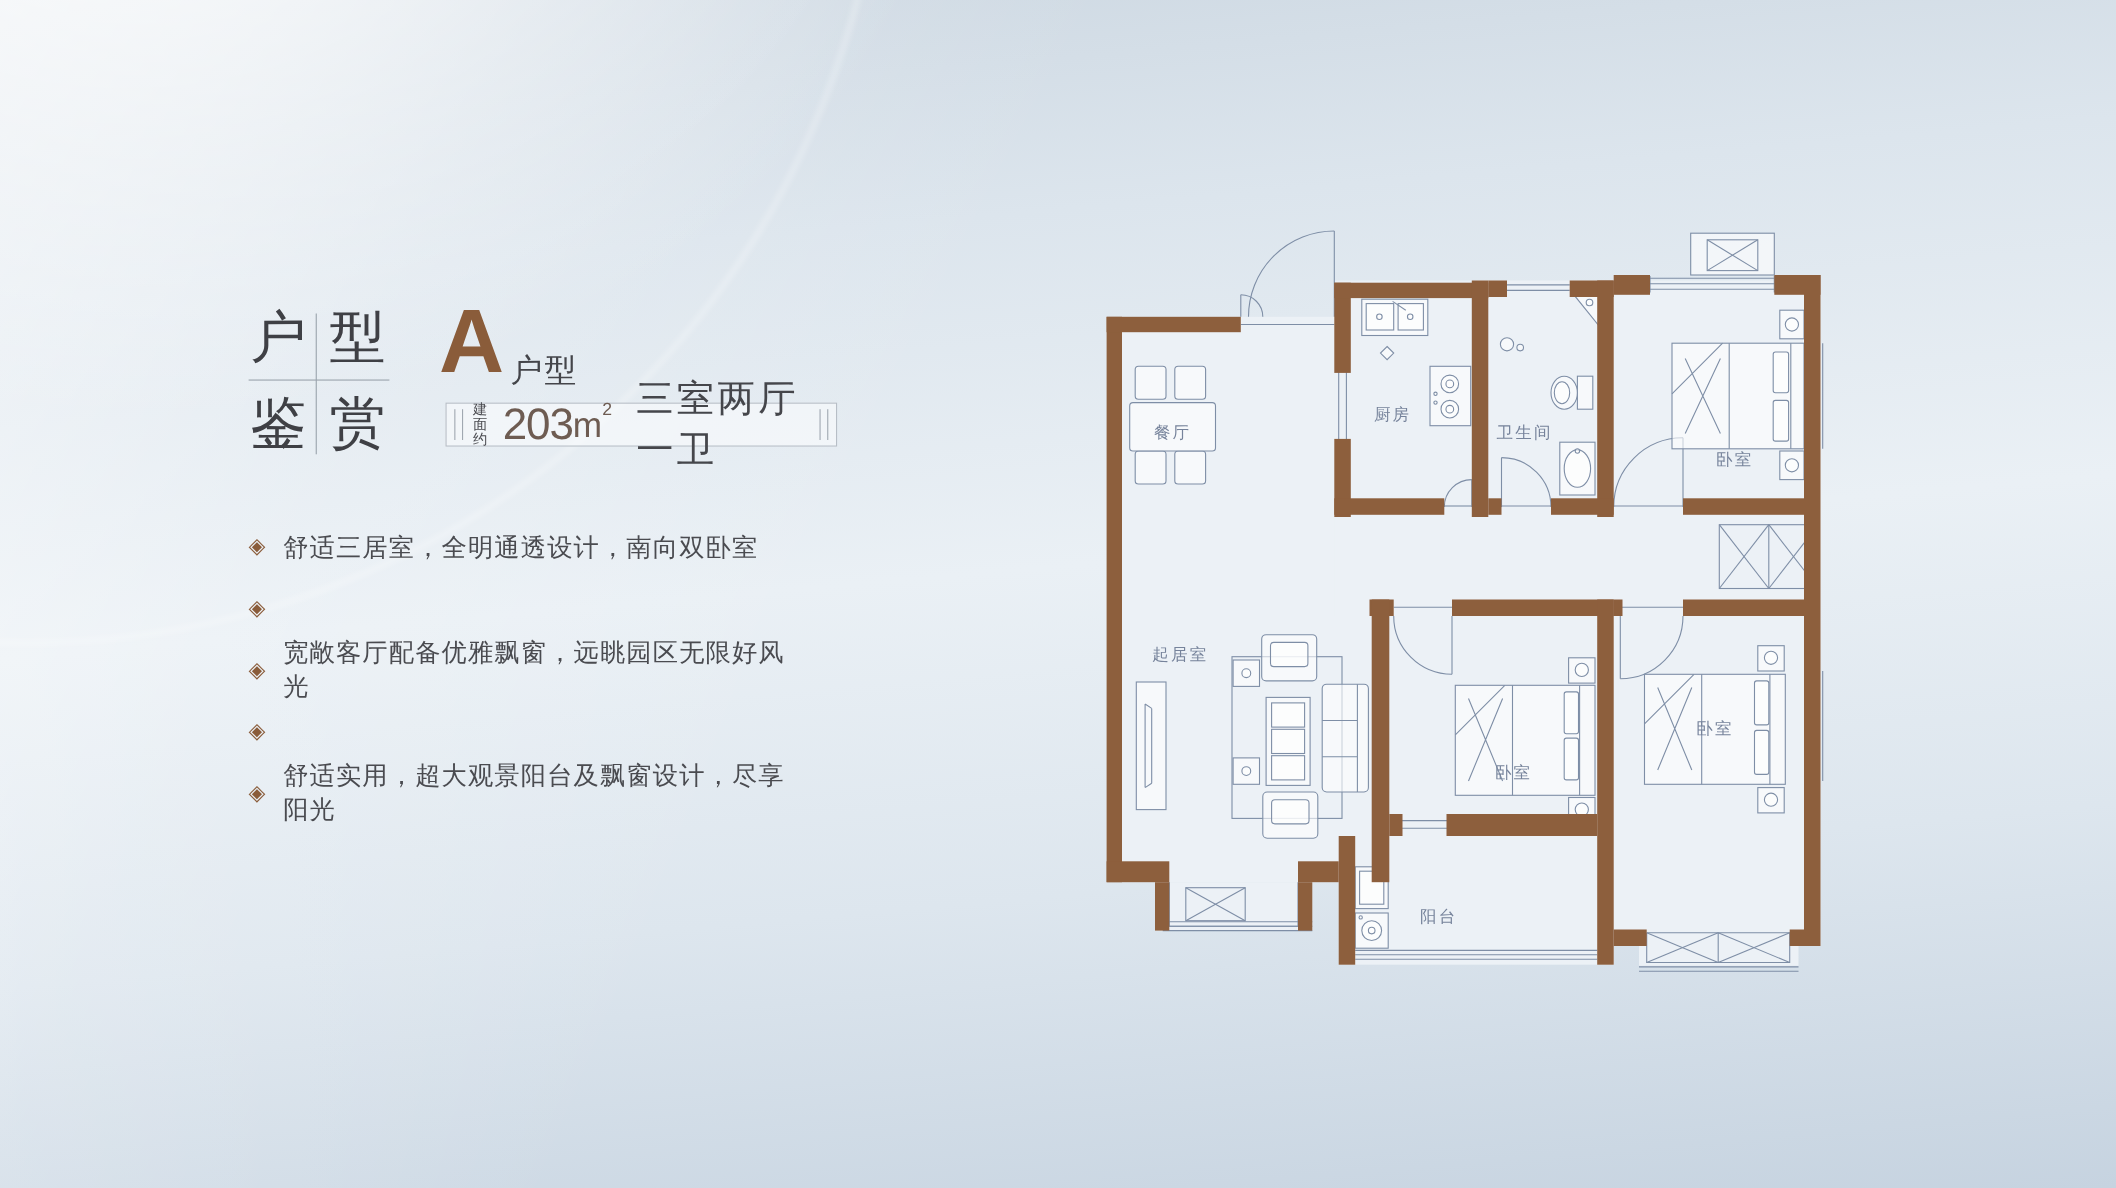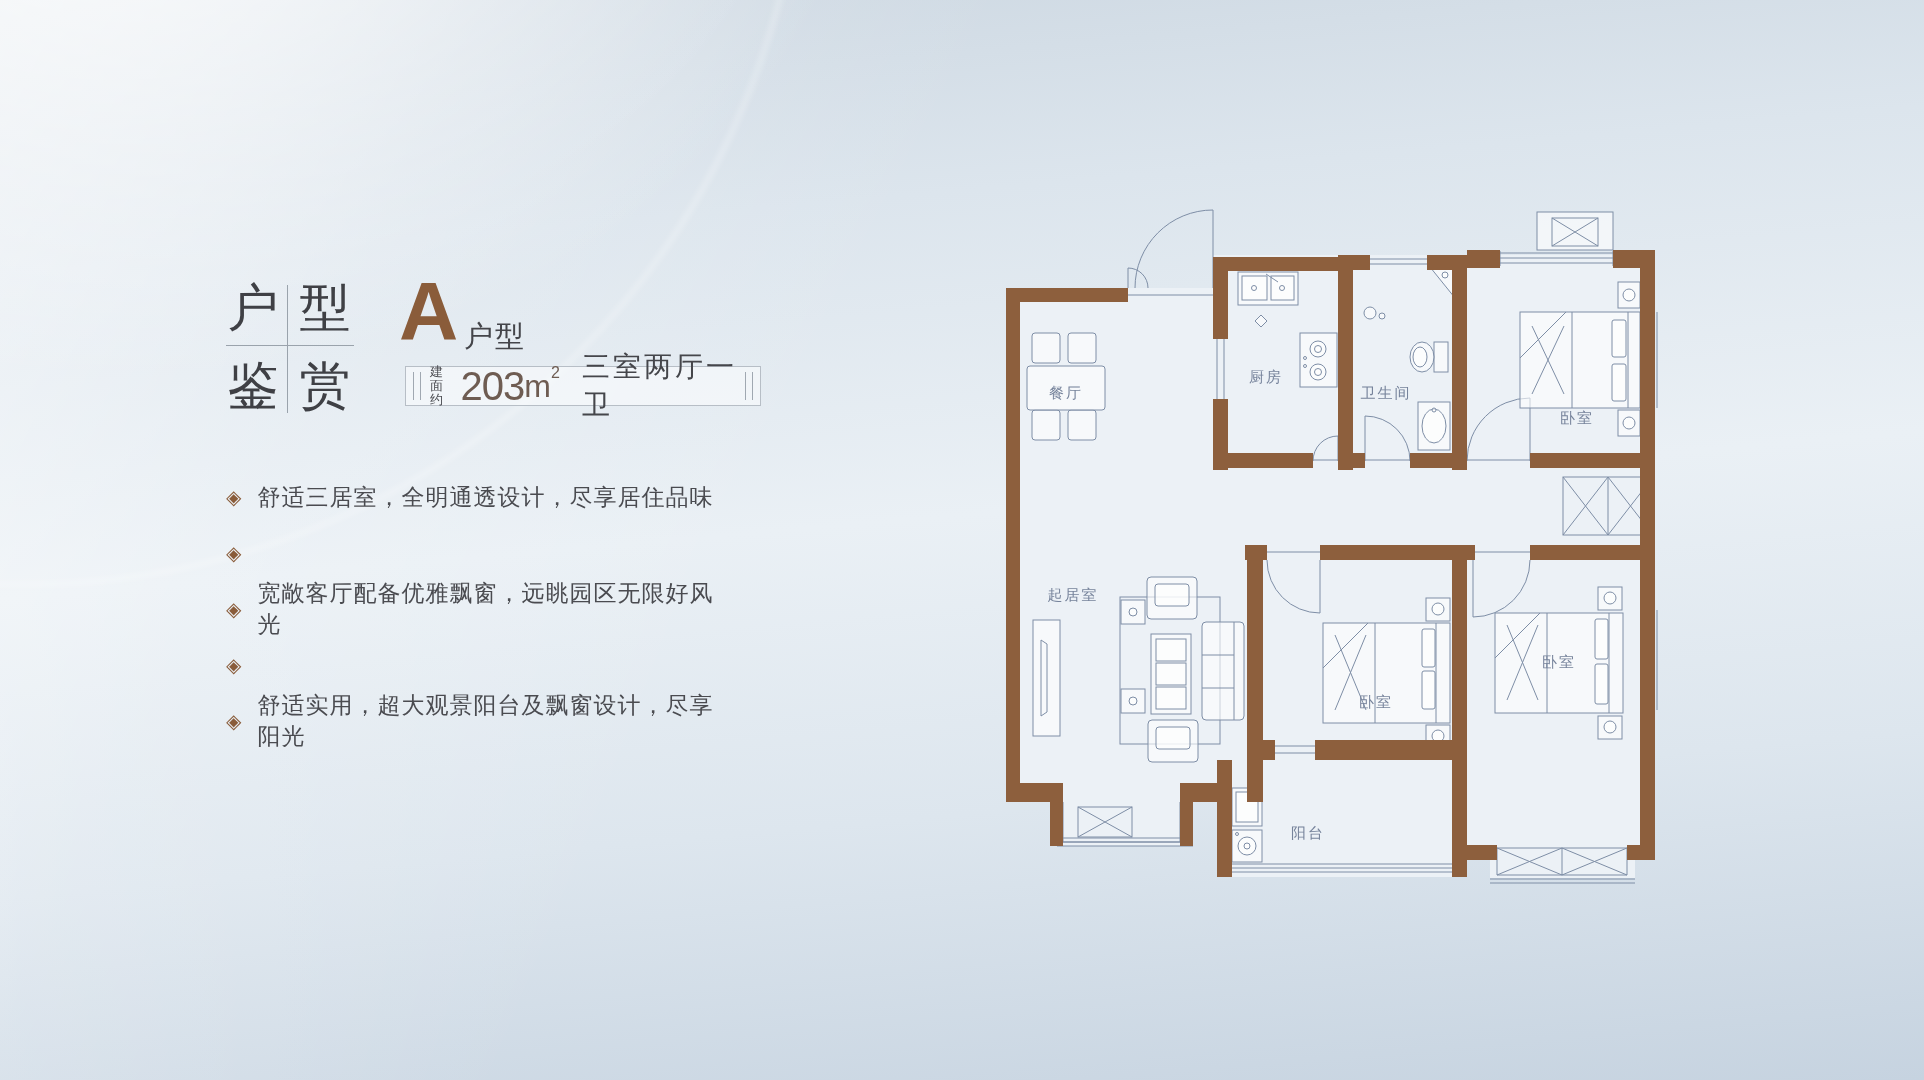--- a/index.html
+++ b/index.html
@@ -32,21 +32,21 @@
     font-family:Liberation Mono, monospace;}
   
   .badge{position:absolute;left:405px;top:366px;width:356px;height:40px;box-sizing:border-box;
     border:1px solid #b7bec6;background:rgba(250,252,253,0.6);display:flex;align-items:center;padding:0 7px;}
   .orn{width:6px;height:28px;border-left:1px solid #a0a8b1;border-right:1px solid #a0a8b1;flex:0 0 auto;}
   .orn.right{margin-left:auto;}
   .area-prefix{margin-left:9px;font-size:13px;line-height:14px;color:#4a4b50;letter-spacing:1px;}
   .area-num{margin-left:6px;font-size:40px;line-height:40px;color:#6E5C52;letter-spacing:-1px;}
   .area-unit{font-size:32px;color:#6E5C52;}
   .area-sup{font-size:16px;color:#6E5C52;position:relative;top:-13px;}
-  .layout-sum{margin-left:22px;font-size:28px;color:#45464B;letter-spacing:3px;font-family:Liberation Mono, monospace;}
+  .layout-sum{margin-left:22px;font-size:34px;color:#45464B;letter-spacing:3px;font-family:Liberation Mono, monospace;}
   
   .features{position:absolute;left:226px;top:482px;width:490px;list-style:none;margin:0;padding:0;}
   .features li{display:flex;align-items:center;gap:15px;height:30px;margin-bottom:26px;
     font-size:23px;color:#4A4B50;letter-spacing:1px;}
   .features .dia{font-size:20px;color:#8A5C3A;line-height:20px;flex:0 0 auto;}
   
   .plan{position:absolute;left:830px;top:170px;width:830px;height:770px;}
   .plan text{font-family:"Liberation Serif", serif;}
 </style>
 </head>
@@ -76,21 +76,21 @@
     <span class="area-num">203</span>
     <span class="area-unit">m</span>
     <span class="area-sup">2</span>
     <span class="layout-sum">三室两厅一卫</span>
     <span class="orn right"></span>
   </div>
 
   <ul class="features">
     <li>
         <span class="dia">◈</span>
-        <span>舒适三居室，全明通透设计，尽享居住品味</span>
+        <span>舒适三居室，全明通透设计，南向双卧室</span>
       </li>
     <li>
         <span class="dia">◈</span>
       </li>
     <li>
         <span class="dia">◈</span>
         <span>宽敞客厅配备优雅飘窗，远眺园区无限好风光</span>
       </li>
     <li>
         <span class="dia">◈</span>

